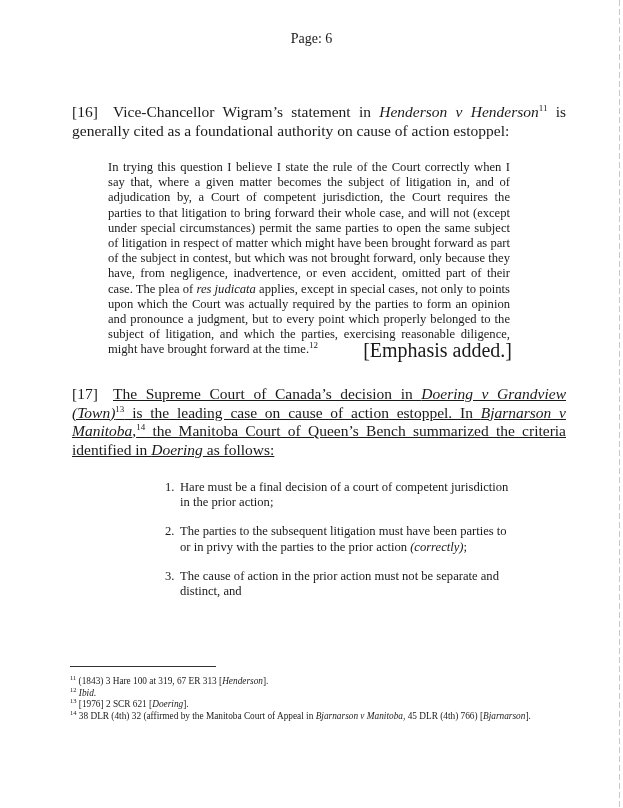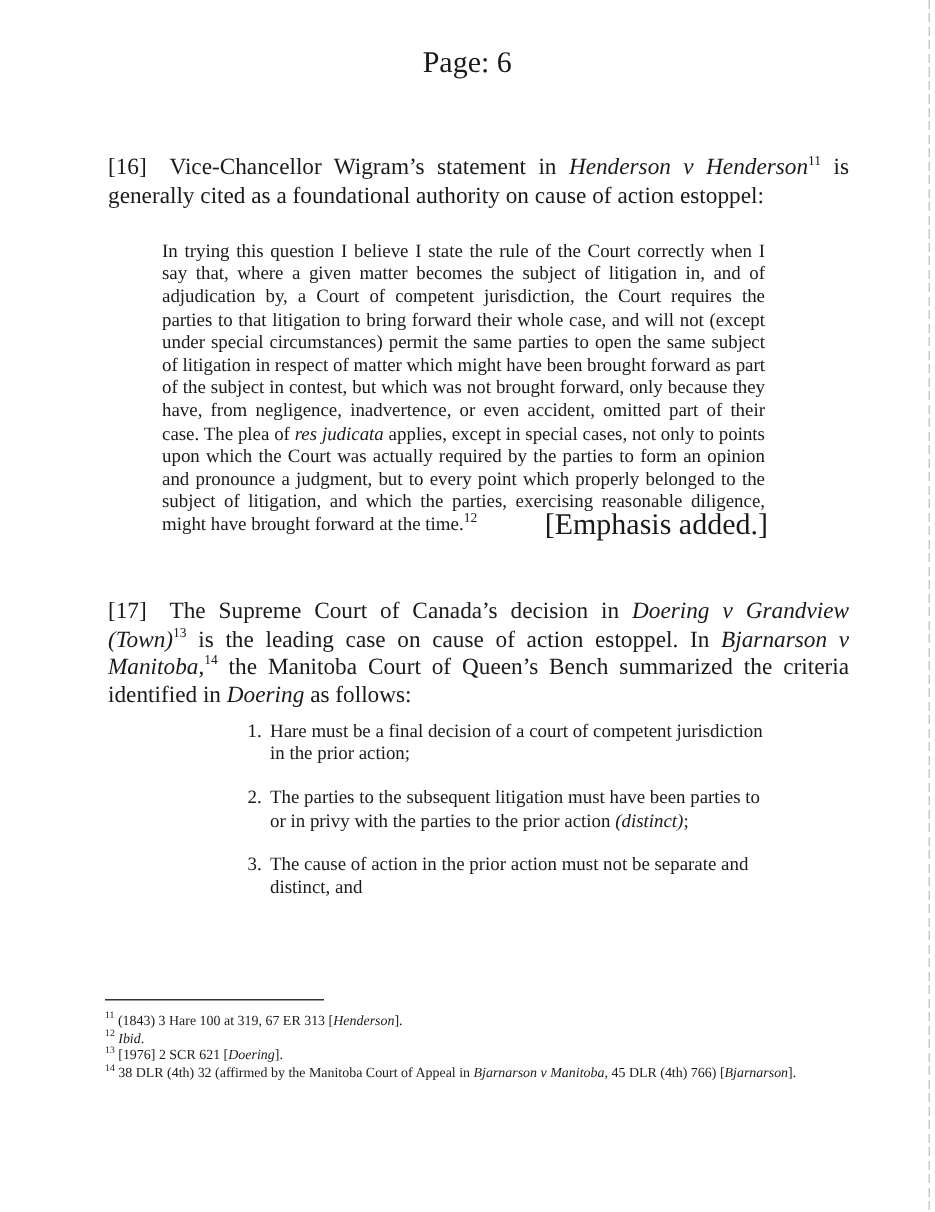--- a/index.html
+++ b/index.html
@@ -7,29 +7,29 @@
       width: 623px; height: 808px; position: relative; overflow: hidden;
       font-family: "Liberation Serif", "DejaVu Serif", serif;
       color: #1a1a1a;
     }
     .edge-line {
       position: absolute; left: 619px; top: 0; width: 1px; height: 808px;
       background: repeating-linear-gradient(to bottom, #c8c8c8 0 6px, transparent 6px 9px);
     }
     .page-header {
       position: absolute; top: 31px; left: 0; width: 623px; text-align: center;
-      font-size: 20px;
+      font-size: 14px;
     }
     .para {
       position: absolute; left: 72px; width: 494px;
       font-size: 15.5px; line-height: 18.5px; text-align: justify;
     }
     .para .num { display: inline-block; width: 41px; }
     .para.p16 { top: 103px; }
-    .para.p17 { top: 399px; }
+    .para.p17 { top: 385px; text-decoration: underline; }
     .blockquote {
       position: absolute; left: 108px; top: 160px; width: 402px;
       font-size: 12.6px; line-height: 15.2px; text-align: justify;
     }
     .u { text-underline-offset: 2px; }
     i { font-style: italic; }
     sup { font-size: 9px; line-height: 0; vertical-align: super; }
     .emphasis {
       position: absolute; left: 0; top: 339px; width: 512px; text-align: right;
       font-size: 20px;
@@ -58,21 +58,21 @@
 <div class="para p16"><span class="num">[16]</span><span>Vice-Chancellor Wigram’s statement in </span><i>Henderson v Henderson</i><sup>11</sup><span> is generally cited as a foundational authority on cause of action estoppel:</span></div>
 
 <div class="blockquote"><span>In trying this question I believe I state the rule of the Court correctly when I say that, where a given matter becomes the subject of litigation in, and of adjudication by, a Court of </span><span class="u">competent jurisdiction</span><span>, the Court </span><span class="u">requires the parties to that litigation to bring forward their whole case</span><span>, and will not (except under special circumstances) permit the same parties to open the </span><span class="u">same subject</span><span> of litigation in respect of matter which might have been brought forward as part of the subject in contest, but which was not brought forward, only because they have, from negligence, inadvertence, or even accident, omitted part of their case. The plea of </span><i>res judicata</i><span> applies, except in special cases, not only to points upon which the Court was actually required by the parties to form an opinion and pronounce a judgment, but to </span><span class="u">every point which properly belonged to the subject of litigation</span><span>, and which the parties, exercising reasonable diligence, might have brought forward at the time.</span><sup>12</sup></div>
 
 <div class="emphasis">[Emphasis added.]</div>
 
 <div class="para p17"><span class="num">[17]</span><span>The Supreme Court of Canada’s decision in </span><i>Doering v Grandview (Town)</i><sup>13</sup><span> is the leading case on cause of action estoppel. In </span><i>Bjarnarson v Manitoba</i><span>,</span><sup>14</sup><span> the Manitoba Court of Queen’s Bench summarized the criteria identified in </span><i>Doering</i><span> as follows:</span></div>
 
 <ol class="criteria">
   <li><span class="n">1.</span><span>Hare must be a final decision of a court of competent jurisdiction in the prior action;</span></li>
-  <li><span class="n">2.</span><span>The parties to the subsequent litigation must have been parties to or in privy with the parties to the prior action </span><i>(distinct)</i><span>;</span></li>
+  <li><span class="n">2.</span><span>The parties to the subsequent litigation must have been parties to or in privy with the parties to the prior action </span><i>(correctly)</i><span>;</span></li>
   <li><span class="n">3.</span><span>The cause of action in the prior action must not be separate and distinct, and</span></li>
 </ol>
 
 <div class="fn-rule"></div>
 
 <div class="footnotes">
   <div><sup>11</sup> <span>(1843) 3 Hare 100 at 319, 67 ER 313 [</span><i>Henderson</i><span>].</span></div>
   <div><sup>12</sup> <i>Ibid</i><span>.</span></div>
   <div><sup>13</sup> <span>[1976] 2 SCR 621 [</span><i>Doering</i><span>].</span></div>
   <div><sup>14</sup> <span>38 DLR (4th) 32 (affirmed by the Manitoba Court of Appeal in </span><i>Bjarnarson v Manitoba</i><span>, 45 DLR (4th) 766) [</span><i>Bjarnarson</i><span>].</span></div>

